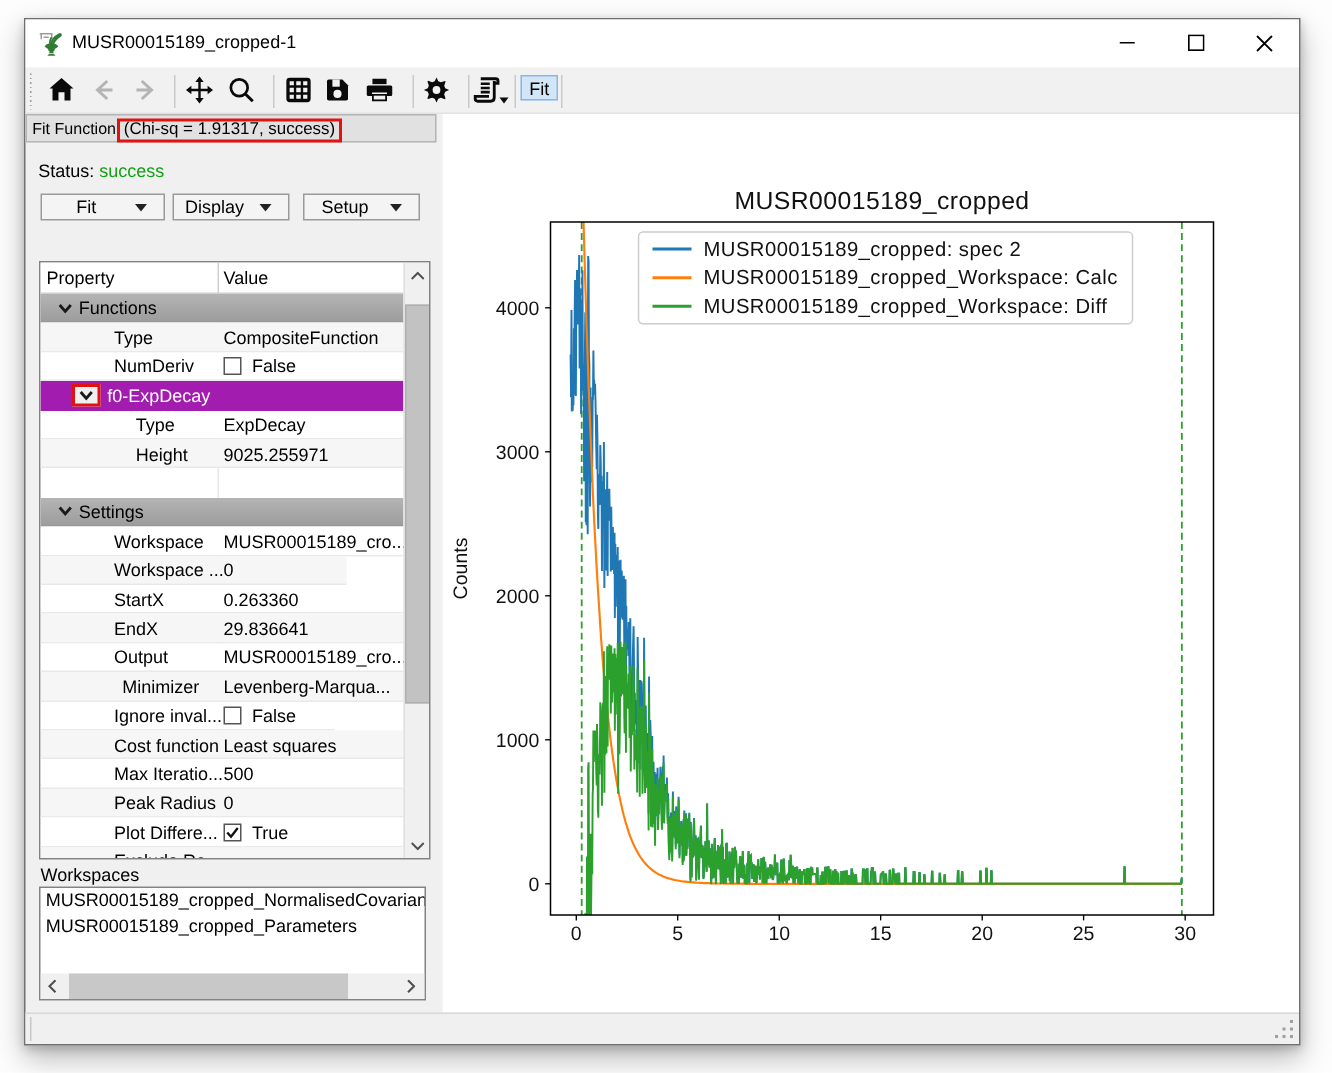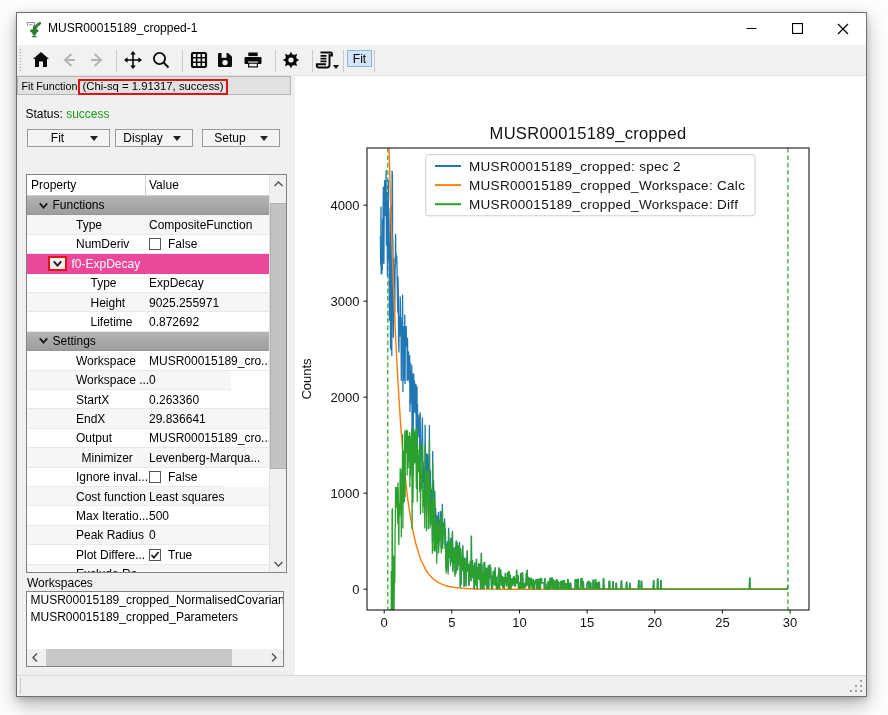--- a/index.html
+++ b/index.html
@@ -148,39 +148,35 @@
           <span style="margin-left:4px;color:#000;">Functions</span>
         </div>
 <div style="position:absolute;left:0;top:19.4px;width:242px;height:19.4px;background:#f6f6f6;border-bottom:1px solid #e9e9e9;">
           <span style="position:absolute;left:49.5px;top:2.5px;color:#000;">Type</span>
           <span style="position:absolute;left:122.5px;top:2.5px;color:#000;white-space:nowrap;">CompositeFunction</span>
         </div>
 <div style="position:absolute;left:0;top:38.8px;width:242px;height:19.4px;background:#ffffff;border-bottom:1px solid #e9e9e9;">
           <span style="position:absolute;left:49.5px;top:2.5px;color:#000;">NumDeriv</span>
           <span style="position:absolute;left:122.5px;top:2.5px;color:#000;white-space:nowrap;"><span style="display:inline-block;width:12px;height:12px;border:1px solid #555;background:#fff;position:relative;margin-right:7px;vertical-align:-2px;"></span>False</span>
         </div>
-<div style="position:absolute;left:0;top:58.2px;width:242px;height:19.4px;background:#ec4899;display:flex;align-items:center;">
+<div style="position:absolute;left:0;top:58.2px;width:242px;height:19.4px;background:#a21caf;display:flex;align-items:center;">
           <span style="margin-left:21px;display:inline-flex;border:2px solid #e01212;padding:0px 2px;background:#f0f0f0;">
             <svg width="11" height="11" viewBox="0 0 11 11">
               <path d="M1.8 3.3 L5.5 7.6 L9.2 3.3" stroke="#1a1a1a" stroke-width="1.9" fill="none"></path>
             </svg>
           </span>
           <span style="margin-left:5px;color:#fff;">f0-ExpDecay</span>
         </div>
 <div style="position:absolute;left:0;top:77.6px;width:242px;height:19.4px;background:#ffffff;border-bottom:1px solid #e9e9e9;">
           <span style="position:absolute;left:64.0px;top:2.5px;color:#000;">Type</span>
           <span style="position:absolute;left:122.5px;top:2.5px;color:#000;white-space:nowrap;">ExpDecay</span>
         </div>
 <div style="position:absolute;left:0;top:97.0px;width:242px;height:19.4px;background:#f6f6f6;border-bottom:1px solid #e9e9e9;">
           <span style="position:absolute;left:64.0px;top:3px;color:#000;">Height</span>
           <span style="position:absolute;left:122.5px;top:2.5px;color:#000;white-space:nowrap;">9025.255971</span>
-        </div>
-<div style="position:absolute;left:0;top:116.4px;width:242px;height:19.4px;background:#ffffff;border-bottom:1px solid #e9e9e9;">
-          <span style="position:absolute;left:64.0px;top:2.5px;color:#000;">Lifetime</span>
-          <span style="position:absolute;left:122.5px;top:2.5px;color:#000;white-space:nowrap;">0.872692</span>
         </div>
 <div style="position:absolute;left:0;top:135.8px;width:242px;height:19.4px;background:linear-gradient(#b4b4b4,#9d9d9d);border-bottom:1px solid #979797;display:flex;align-items:center;">
           <span style="margin-left:11px;display:inline-flex;">
             <svg width="11" height="11" viewBox="0 0 11 11">
               <path d="M1.8 3.3 L5.5 7.6 L9.2 3.3" stroke="#1a1a1a" stroke-width="1.9" fill="none"></path>
             </svg>
           </span>
           <span style="margin-left:4px;color:#000;">Settings</span>
         </div>
 <div style="position:absolute;left:0;top:155.2px;width:242px;height:19.4px;background:#ffffff;border-bottom:1px solid #e9e9e9;">

